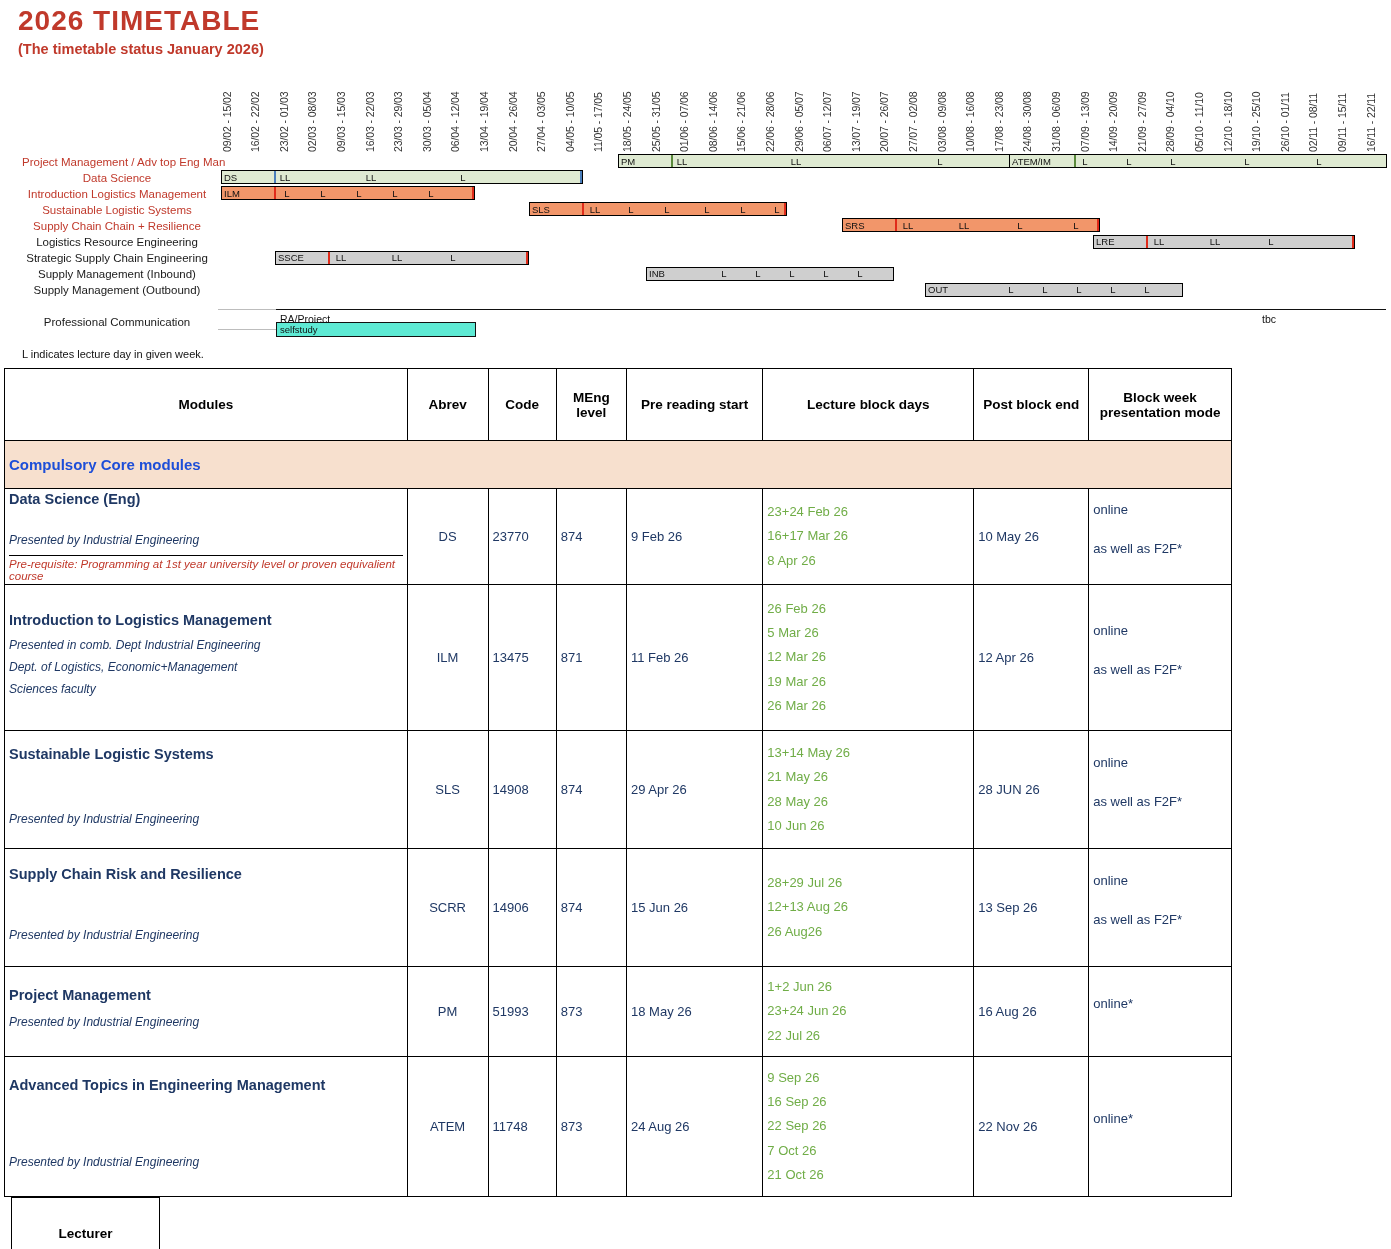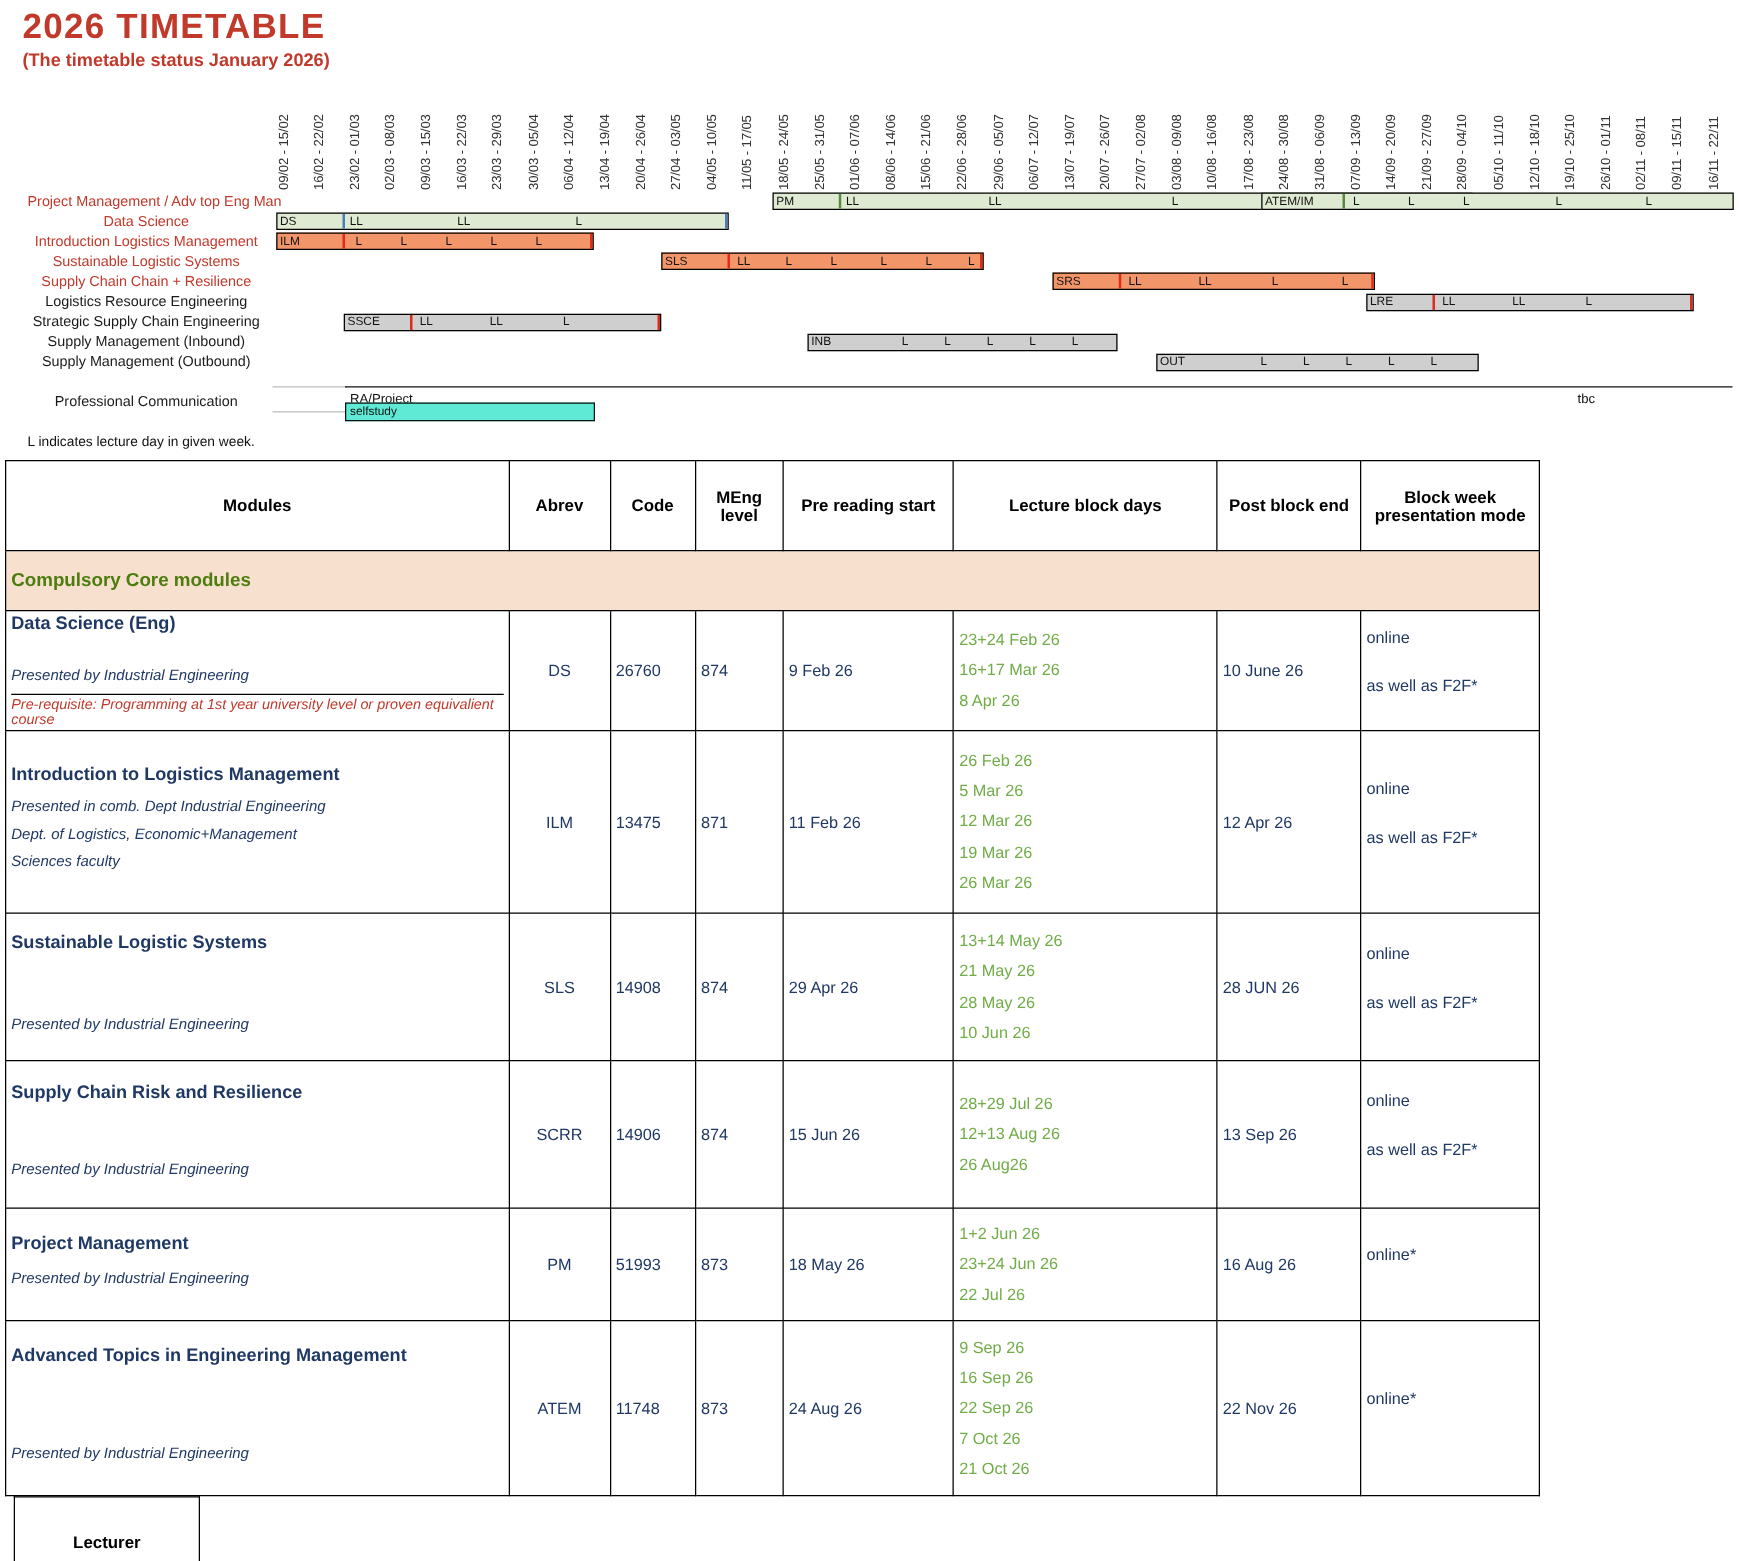--- a/index.html
+++ b/index.html
@@ -155,21 +155,21 @@
   .c-center {
     font-size: 13px; color: #1F3864;
   }
   .c-abrev { text-align: center; font-size: 13px; color: #1F3864; vertical-align: top; padding-top: 8px; }
   .c-green { text-align: left; font-size: 13px; color: #70AD47; line-height: 1.85; }
   .section-row td {
     background: #F7E0CE;
     height: 48px;
   }
   .section-title {
-    font-size: 15px; font-weight: bold; color: #4d7c0f;
+    font-size: 15px; font-weight: bold; color: #1d4ed8;
     padding-left: 8px;
     vertical-align: top;
     padding-top: 6px;
     margin-left: 17px;
   }
   .stack { line-height: 1.85; }
 </style>
 </head>
 <body>
 
@@ -447,31 +447,31 @@
           </tr>
           <tr style="height: 88px;">
             <td class="cell-mod">
               <div class="mod-name">Data Science (Eng)</div>
               <div style="margin-top: 26px;">
                 <div class="mod-sub" style="margin-bottom: 8px;">Presented by Industrial Engineering</div>
               </div>
               <div class="mod-prereq">Pre-requisite: Programming at 1st year university level or proven equivalient course</div>
             </td>
             <td class="c-abrev">DS</td>
-            <td class="c-center">26760</td>
+            <td class="c-center">23770</td>
             <td class="c-center">874</td>
             <td class="c-center">9 Feb 26</td>
             <td class="c-green">
               <div class="">
                 <div>23+24 Feb 26</div>
                 <div>16+17 Mar 26</div>
                 <div>8 Apr 26</div>
               </div>
             </td>
-            <td class="c-center">10 June 26</td>
+            <td class="c-center">10 May 26</td>
             <td class="c-center stack">
               <div style="margin-bottom: 14px;">online</div>
               <div style="margin-bottom: 14px;">as well as F2F*</div>
             </td>
           </tr>
           <tr style="height: 146px;">
             <td class="cell-mod">
               <div class="mod-name">Introduction to Logistics Management</div>
               <div style="margin-top: 10px;">
                 <div class="mod-sub" style="margin-bottom: 8px;">Presented in comb. Dept Industrial Engineering</div>

